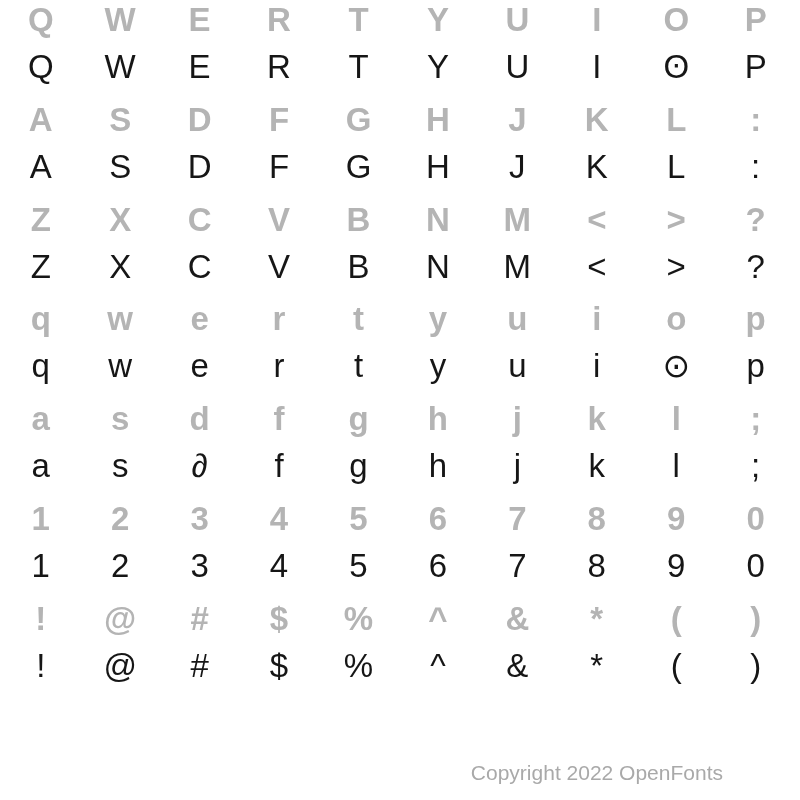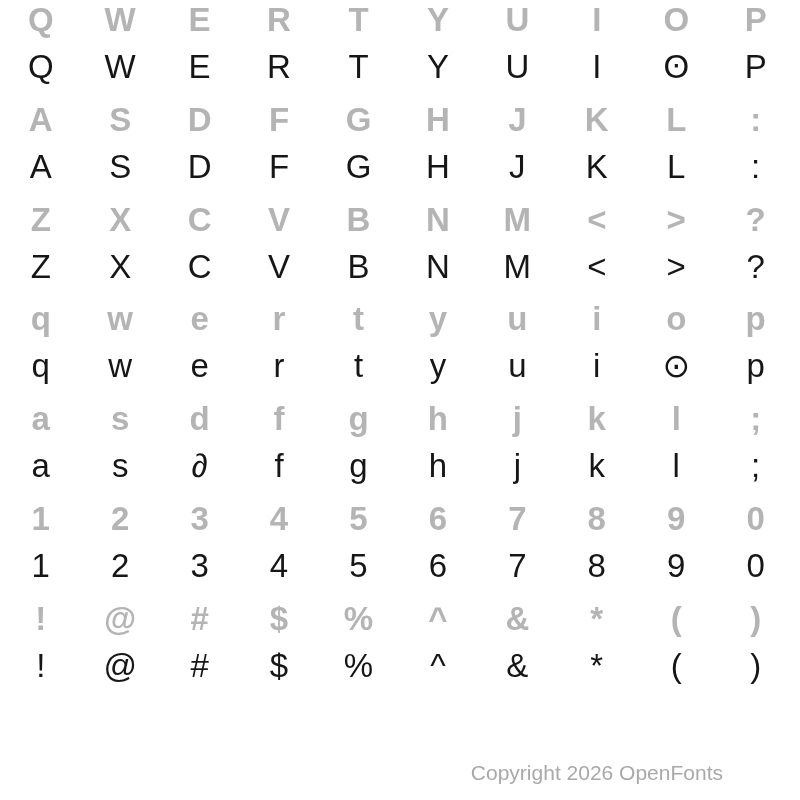--- a/index.html
+++ b/index.html
@@ -243,13 +243,13 @@
         <span class="cell">%</span>
         <span class="cell">^</span>
         <span class="cell">&amp;</span>
         <span class="cell">*</span>
         <span class="cell">(</span>
         <span class="cell">)</span>
       </div>
     </div>
   </div>
 
-<div class="footer">Copyright 2026 OpenFonts</div>
+<div class="footer">Copyright 2022 OpenFonts</div>
 
 </body></html>

